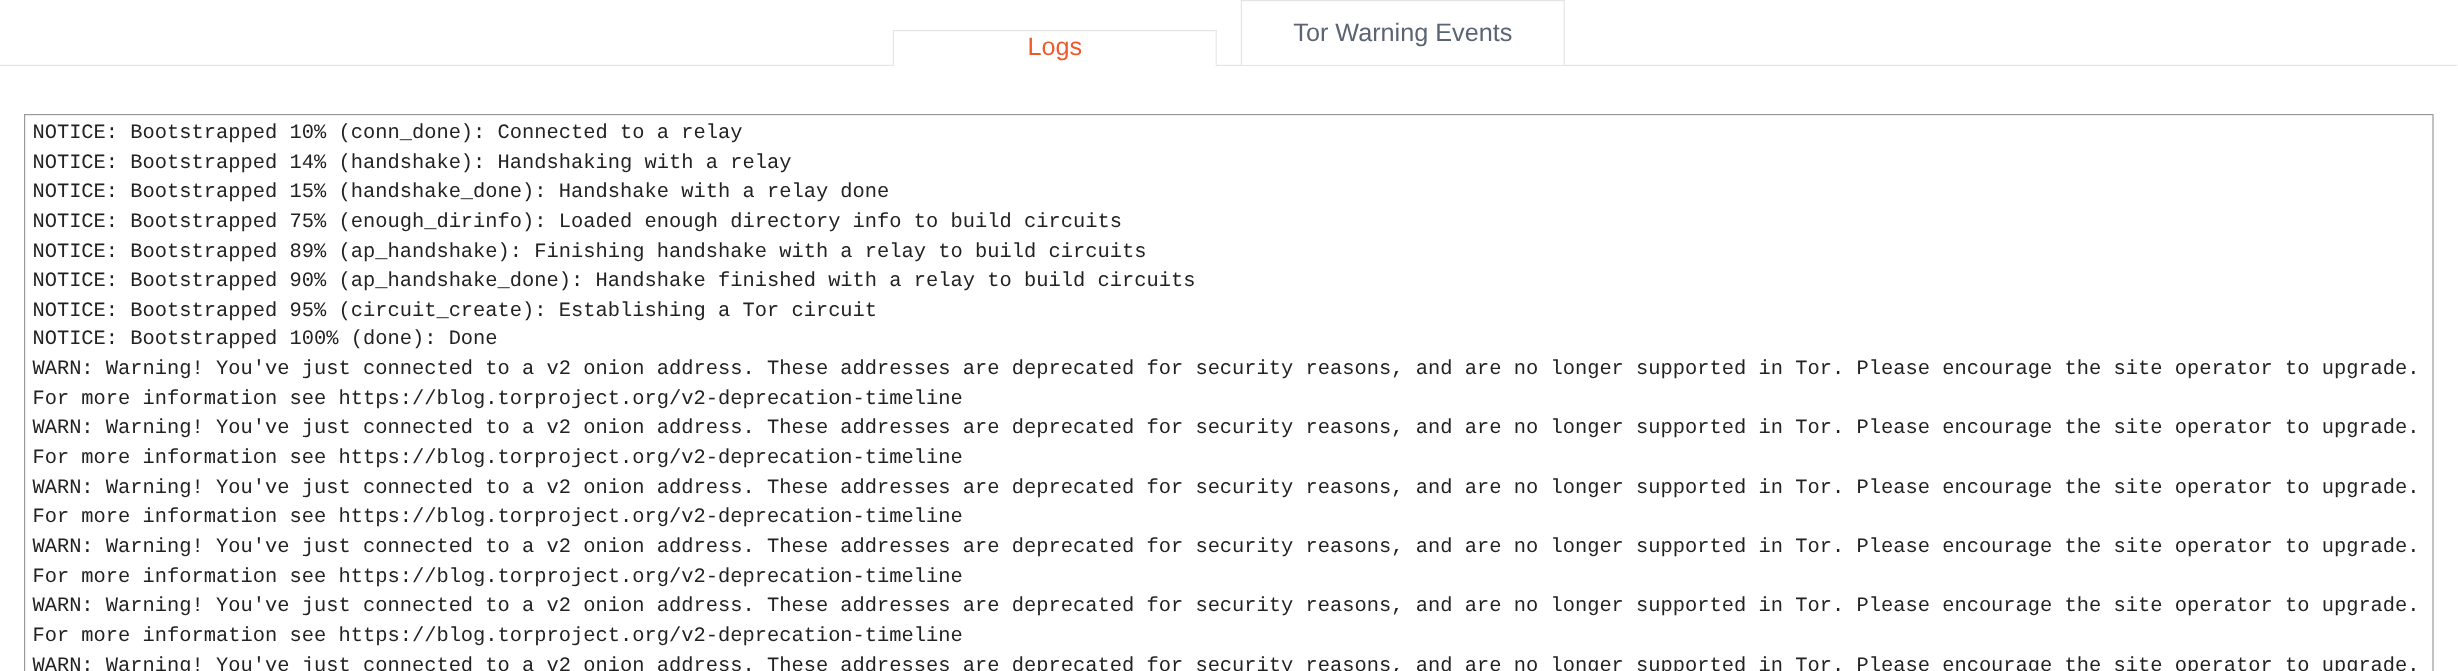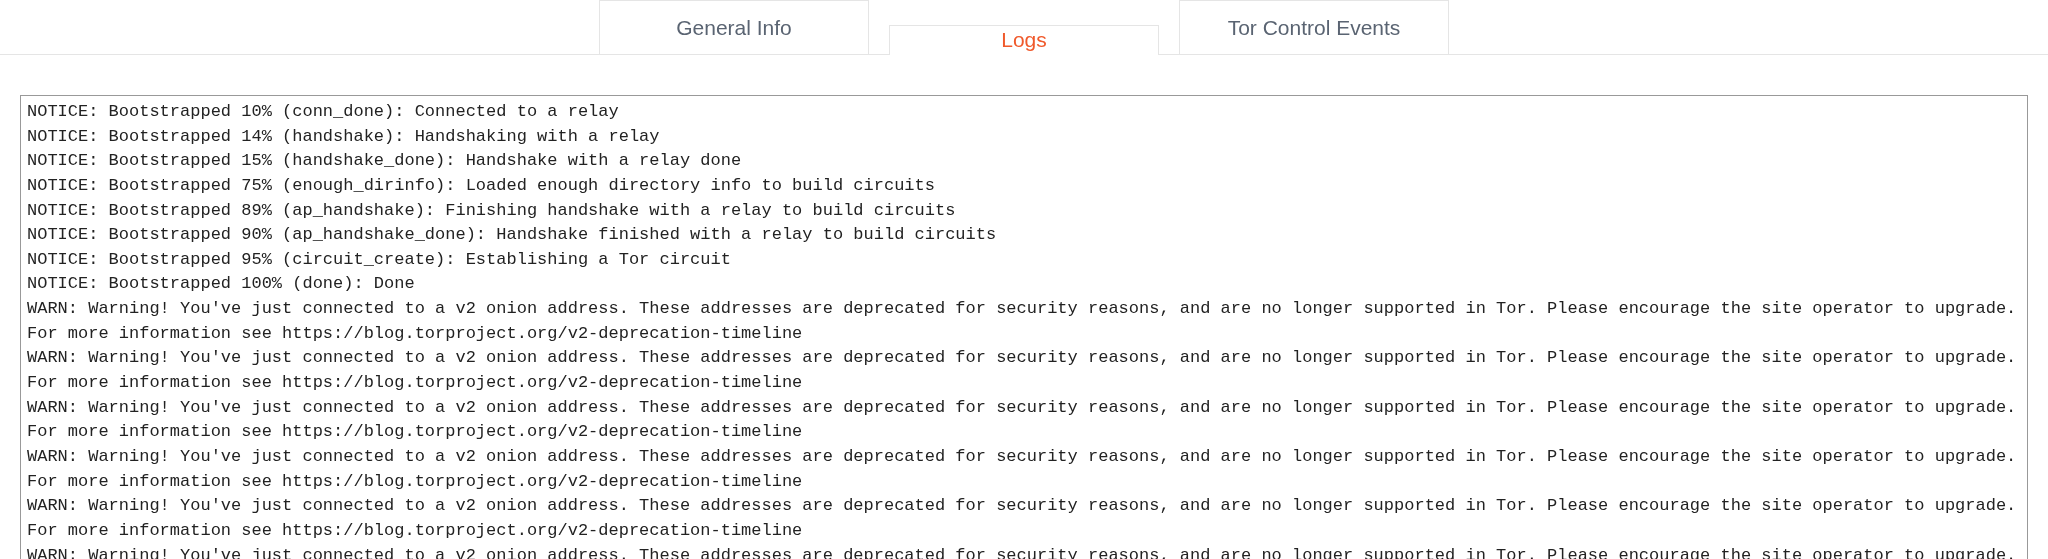--- a/index.html
+++ b/index.html
@@ -52,28 +52,25 @@
       white-space: pre-wrap;
       word-break: break-word;
       height: 522px;
       overflow: hidden;
     }
   </style>
 </head>
 <body>
 
 <div class="tabs">
-  <div class="tab">
-    <span>General Info</span>
-  </div>
   <div class="tab active">
     <span>Logs</span>
   </div>
   <div class="tab">
-    <span>Tor Control Events</span>
+    <span>Tor Warning Events</span>
   </div>
 </div>
 
 <div class="log-area" id="log-output">NOTICE: Bootstrapped 10% (conn_done): Connected to a relay
 NOTICE: Bootstrapped 14% (handshake): Handshaking with a relay
 NOTICE: Bootstrapped 15% (handshake_done): Handshake with a relay done
 NOTICE: Bootstrapped 75% (enough_dirinfo): Loaded enough directory info to build circuits
 NOTICE: Bootstrapped 89% (ap_handshake): Finishing handshake with a relay to build circuits
 NOTICE: Bootstrapped 90% (ap_handshake_done): Handshake finished with a relay to build circuits
 NOTICE: Bootstrapped 95% (circuit_create): Establishing a Tor circuit

